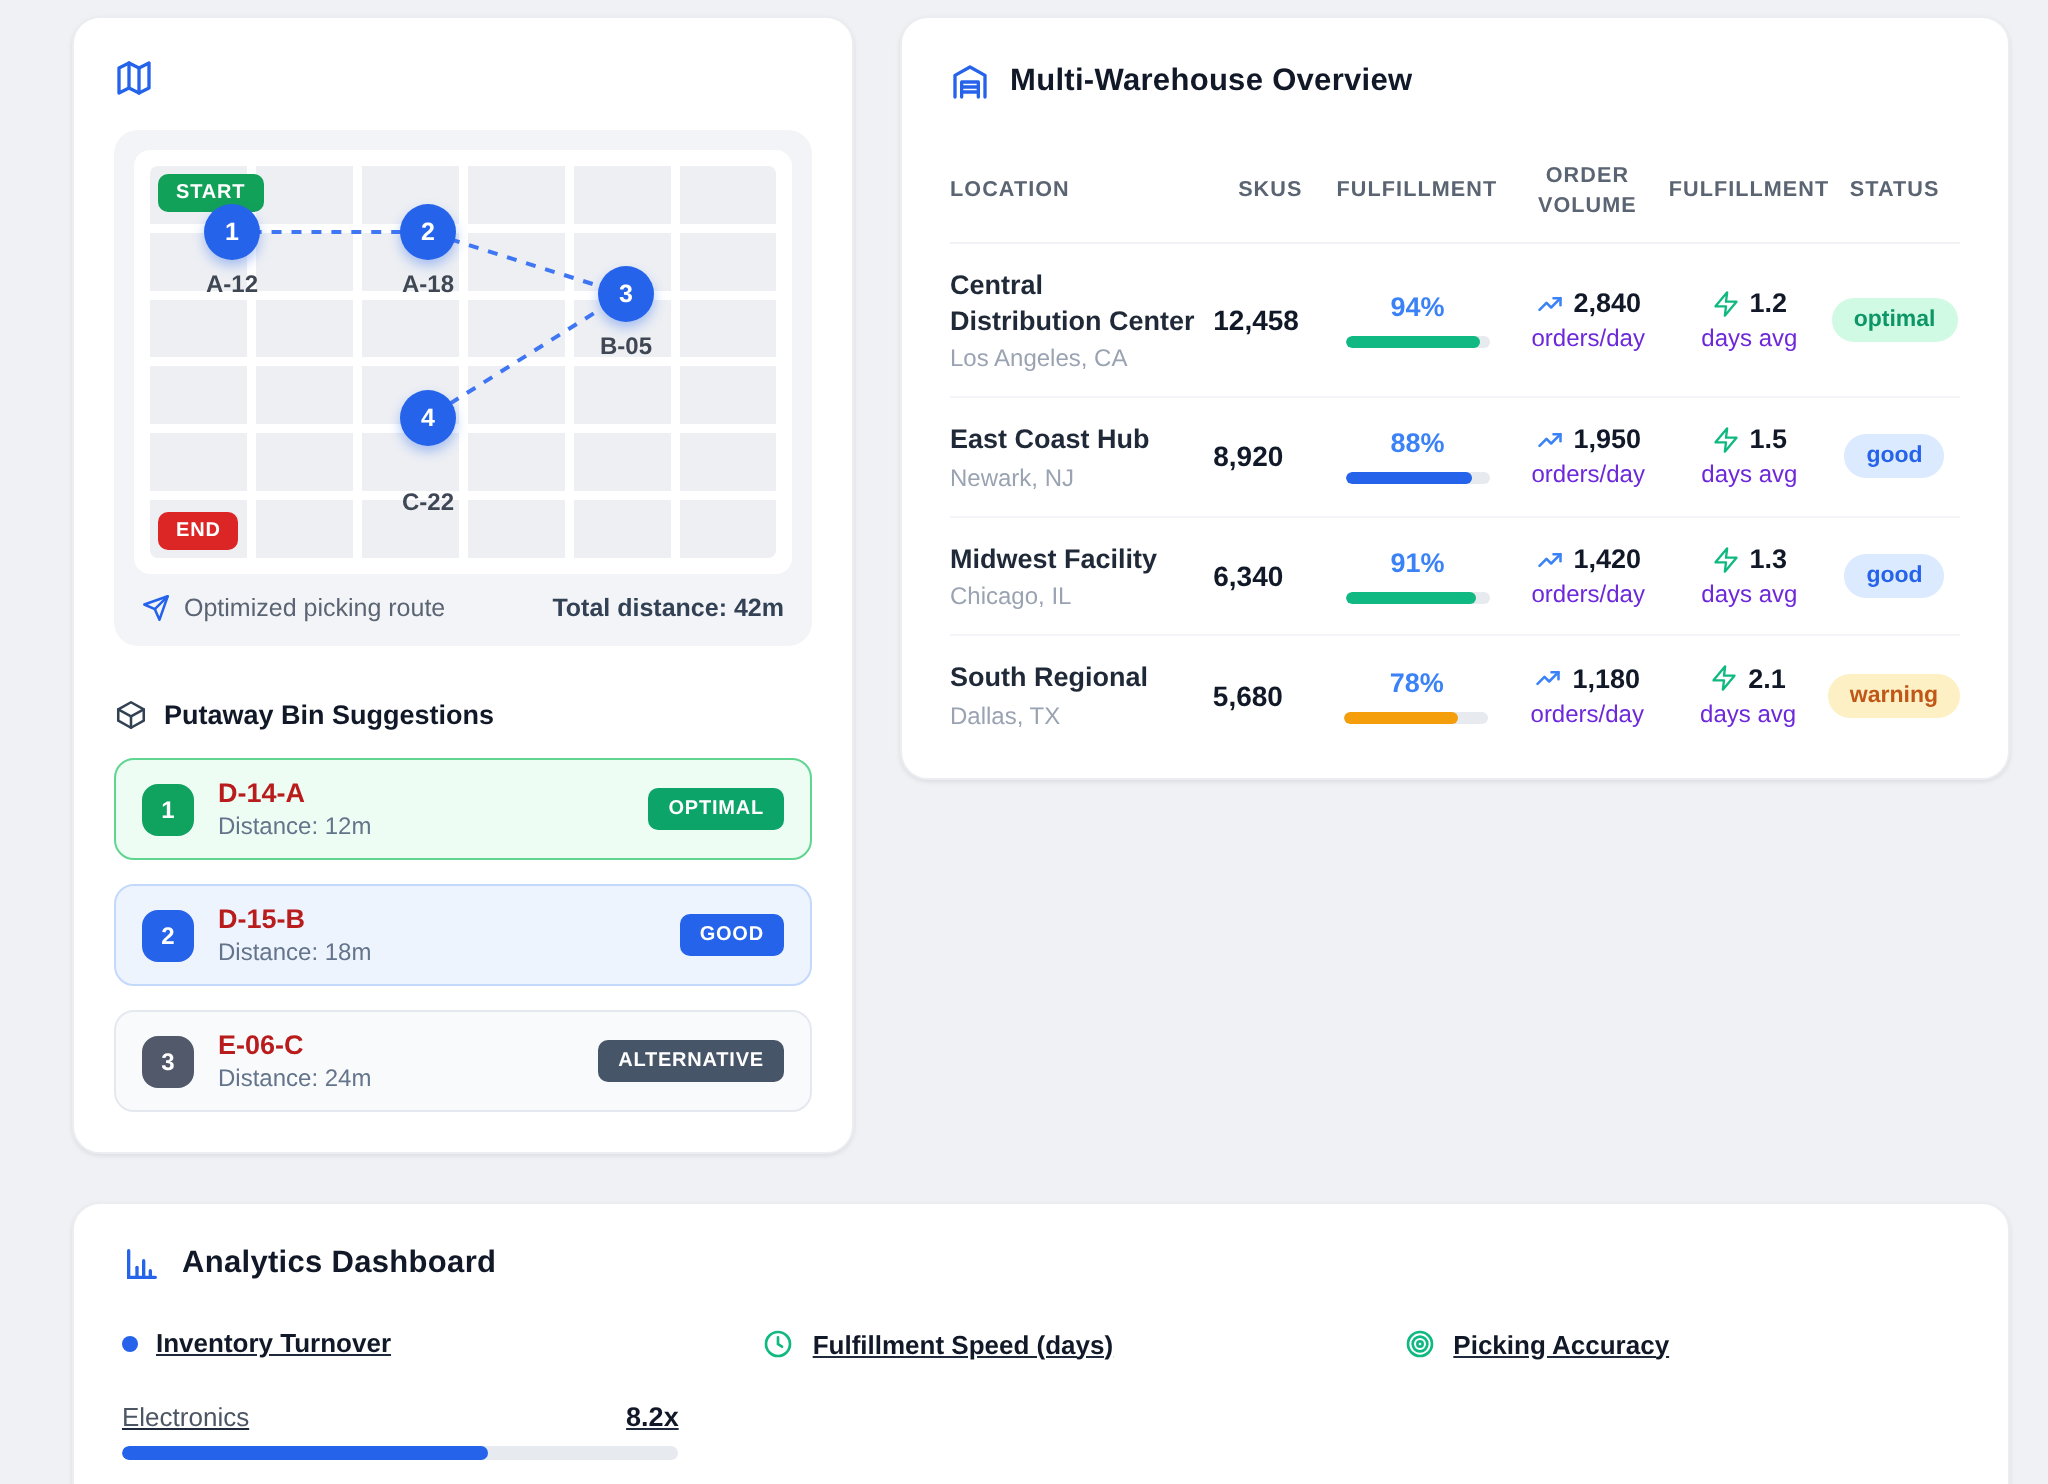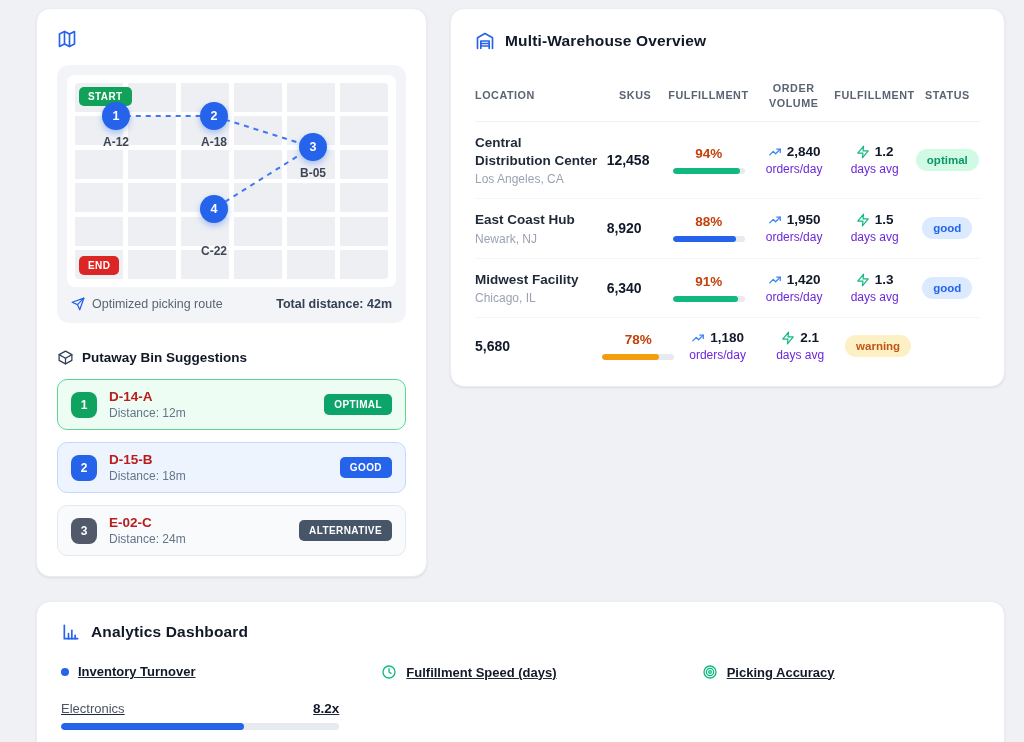--- a/index.html
+++ b/index.html
@@ -95,21 +95,21 @@
     text-align:center; line-height:1.35; align-self:center;
   }
   .wh-head .col:first-child { text-align:left; }
   .wh-head .col-order { max-width:64px; justify-self:center; }
   .wh-row { padding:12px 0; border-bottom:1px solid #f3f5f8; cursor:pointer; }
   .wh-row:last-child { border-bottom:none; padding-bottom:6px; }
   .loc-name { font-size:13.5px; font-weight:700; color:#1f2937; line-height:1.3; max-width:125px; }
   .loc-city { font-size:12px; color:#9aa3b2; margin-top:3px; }
   .cell-skus { font-size:14px; font-weight:700; color:#111827; text-align:left; }
   .cell-avail { text-align:center; }
-  .avail-pct { font-size:13.5px; font-weight:700; color:#c2410c; }
+  .avail-pct { font-size:13.5px; font-weight:700; color:#3b82f6; }
   .avail-track { width:72px; height:6px; border-radius:4px; background:#e7eaee; margin:7px auto 0; overflow:hidden; }
   .avail-fill { height:100%; border-radius:4px; }
   .fill-green { background:#10b981; }
   .fill-blue { background:#2563eb; }
   .fill-orange { background:#f59e0b; }
   .cell-duo { text-align:center; }
   .duo-top { display:flex; align-items:center; justify-content:center; gap:5px; font-size:13.5px; font-weight:700; color:#111827; }
   .duo-ic { width:14px; height:14px; display:flex; flex:0 0 auto; }
   .duo-ic svg { width:100%; height:100%; }
   .ic-trend { color:#3b82f6; }
@@ -215,21 +215,21 @@
           <span class="bin-info">
             <div class="bin-code">D-15-B</div>
             <div class="bin-dist">Distance: 18m</div>
           </span>
           <span class="bin-badge bb-blue">GOOD</span>
         </div>
 
         <div class="bin-card bin-slate">
           <span class="bin-rank rank-slate">3</span>
           <span class="bin-info">
-            <div class="bin-code">E-02-C</div>
+            <div class="bin-code">E-06-C</div>
             <div class="bin-dist">Distance: 24m</div>
           </span>
           <span class="bin-badge bb-slate">ALTERNATIVE</span>
         </div>
       </div>
     </div>
 
     <div class="card right-card">
       <div class="card-title-row">
         <span class="title-ic">
@@ -366,20 +366,24 @@
             <span>1.3</span>
           </div>
           <div class="duo-sub">days avg</div>
         </span>
         <span class="cell-status">
           <span class="pill pill-good">good</span>
         </span>
       </div>
 
       <div class="wh-grid wh-row">
+        <span>
+          <div class="loc-name">South Regional</div>
+          <div class="loc-city">Dallas, TX</div>
+        </span>
         <span class="cell-skus">5,680</span>
         <span class="cell-avail">
           <div class="avail-pct">78%</div>
           <div class="avail-track">
               <div class="avail-fill fill-orange" style="width: 78%;"></div>
             </div>
         </span>
         <span class="cell-duo">
           <div class="duo-top">
             <span class="duo-ic ic-trend">

